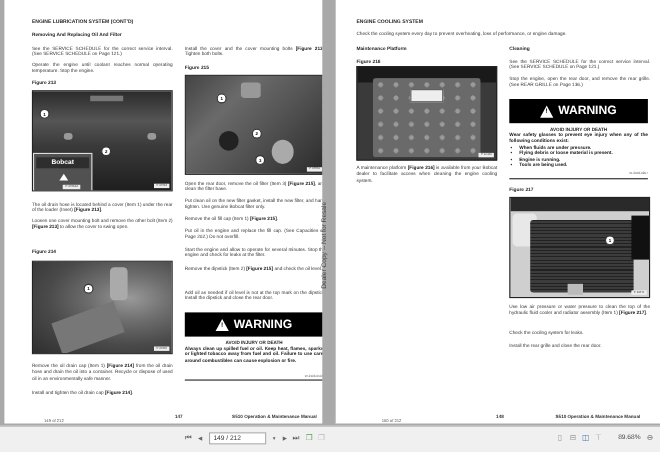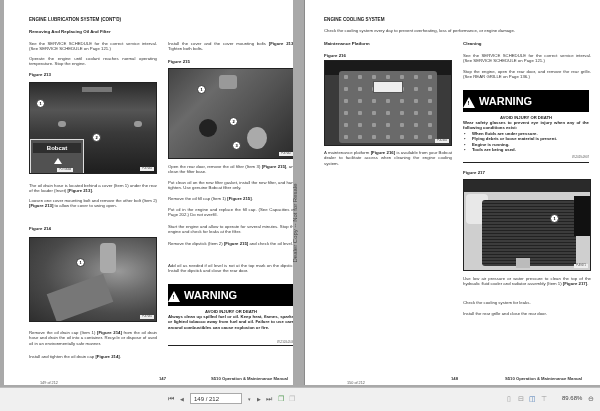--- a/index.html
+++ b/index.html
@@ -9,21 +9,21 @@
   .page.left{left:4px;width:289px;}
   .page.right{left:304px;width:296px;border-left:1px solid #8a8a8a;}
   .txt{position:absolute;font-size:4.3px;line-height:5.4px;color:#333;text-align:justify;}
   .h1{font-weight:bold;font-size:4.6px;color:#222;}
   .h2{font-weight:bold;font-size:4.4px;color:#222;}
   .fig-label{font-weight:bold;font-size:4.4px;color:#222;}
   .b{font-weight:bold;color:#222;}
   .photo{position:absolute;border:1px solid #222;overflow:hidden;}
   .pcode{position:absolute;right:2px;bottom:2px;background:#eee;color:#444;font-size:2.6px;padding:0 2px;line-height:4px;}
   .callout{position:absolute;width:7px;height:7px;border-radius:50%;background:#fff;border:1px solid #333;font-size:4px;line-height:7px;text-align:center;color:#000;font-weight:bold;}
-  .warning-box{position:absolute;background:#000;color:#fff;text-align:left;font-weight:bold;}
+  .warning-box{position:absolute;background:#000;color:#fff;text-align:center;font-weight:bold;}
   .warning-box .tri{display:inline-block;width:0;height:0;border-left:6px solid transparent;border-right:6px solid transparent;border-bottom:11px solid #fff;vertical-align:middle;margin-right:4px;position:relative;}
   .warning-box .tri:after{content:"!";position:absolute;left:-1.5px;top:2px;color:#000;font-size:6px;line-height:8px;}
   .warn-title{position:absolute;text-align:center;font-weight:bold;font-size:4.2px;color:#222;}
   .warn-body{position:absolute;font-weight:bold;font-size:4.3px;line-height:5.4px;color:#222;text-align:justify;}
   .warn-code{position:absolute;font-size:2.8px;color:#555;text-align:right;}
   .warn-rule{position:absolute;height:1px;background:#222;}
   .footer-num{position:absolute;font-size:4.2px;font-weight:bold;color:#333;}
   .footer-title{position:absolute;font-size:4.2px;font-weight:bold;color:#333;}
   .footer-page{position:absolute;font-size:3.8px;color:#555;}
   .watermark{position:absolute;left:286px;top:150px;width:12px;height:150px;}

